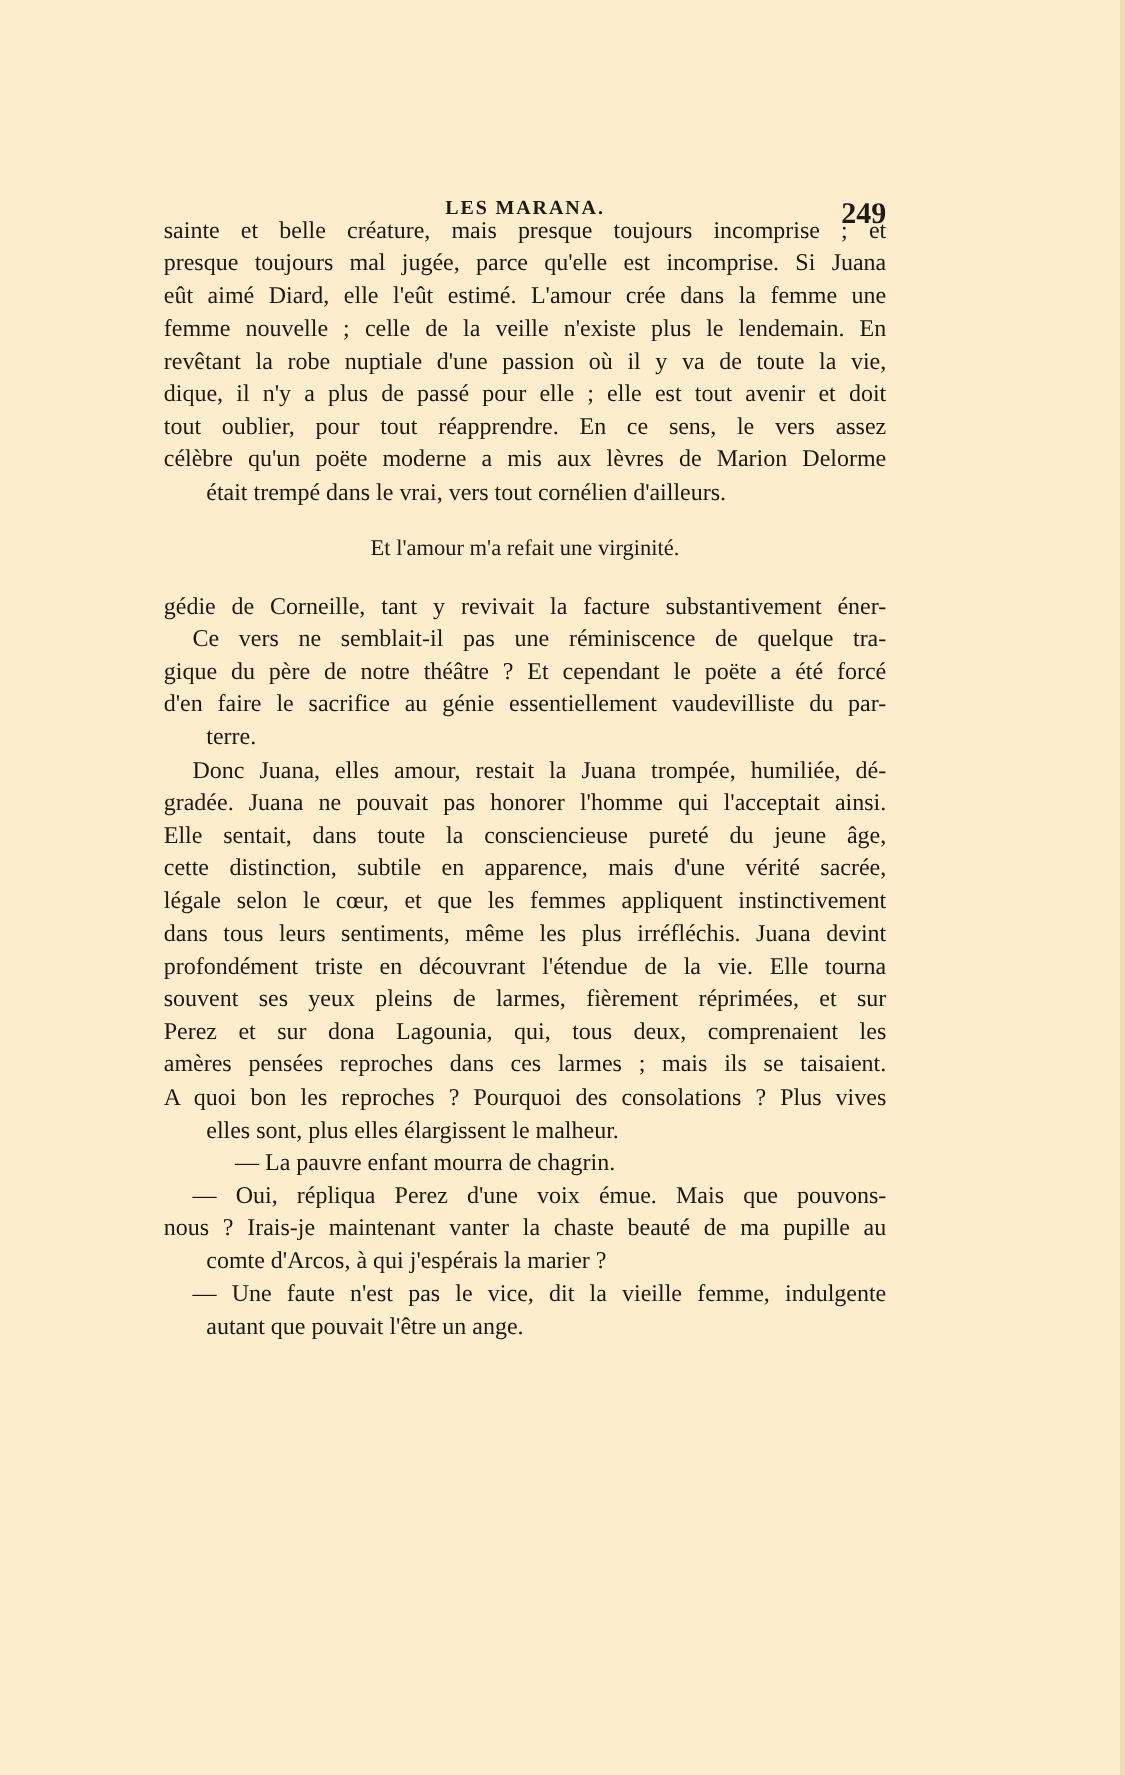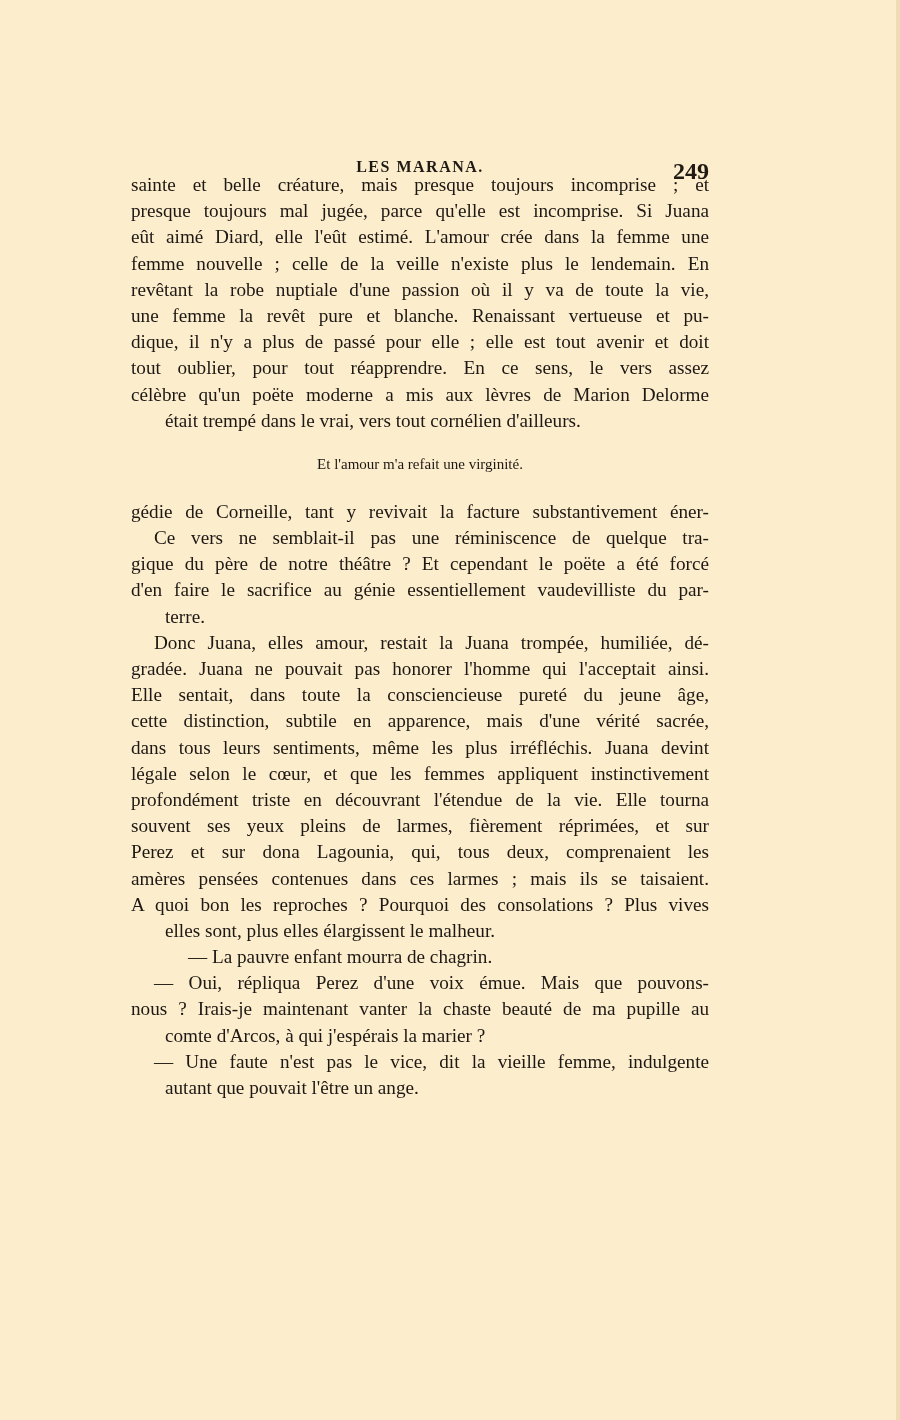--- a/index.html
+++ b/index.html
@@ -67,21 +67,21 @@
     .line.last {
       text-align-last: left;
       margin-left: 34px;
     }
     .line.indent {
       padding-left: 23px;
     }
     .quote {
       display: block;
       text-align: center;
-      font-size: 15px;
+      font-size: 18px;
       margin: 18px 0 23px 0;
       height: 24px;
       line-height: 24px;
     }
   </style>
 </head>
 <body>
 
 <div class="page">
 
@@ -91,21 +91,20 @@
   </div>
 
   <div class="body-text">
 
     <div>
       <span class="line">sainte et belle créature, mais presque toujours incomprise ; et</span>
       <span class="line">presque toujours mal jugée, parce qu'elle est incomprise. Si Juana</span>
       <span class="line">eût aimé Diard, elle l'eût estimé. L'amour crée dans la femme une</span>
       <span class="line">femme nouvelle ; celle de la veille n'existe plus le lendemain. En</span>
       <span class="line">revêtant la robe nuptiale d'une passion où il y va de toute la vie,</span>
-      <span class="line">une femme la revêt pure et blanche. Renaissant vertueuse et pu-</span>
       <span class="line">dique, il n'y a plus de passé pour elle ; elle est tout avenir et doit</span>
       <span class="line">tout oublier, pour tout réapprendre. En ce sens, le vers assez</span>
       <span class="line">célèbre qu'un poëte moderne a mis aux lèvres de Marion Delorme</span>
       <span class="line last">était trempé dans le vrai, vers tout cornélien d'ailleurs.</span>
     </div>
 
     <span class="quote">Et l'amour m'a refait une virginité.</span>
 
     <div>
       <span class="line">gédie de Corneille, tant y revivait la facture substantivement éner-</span>
@@ -113,26 +112,26 @@
       <span class="line">gique du père de notre théâtre ? Et cependant le poëte a été forcé</span>
       <span class="line">d'en faire le sacrifice au génie essentiellement vaudevilliste du par-</span>
       <span class="line last">terre.</span>
     </div>
 
     <div>
       <span class="line indent">Donc Juana, elles amour, restait la Juana trompée, humiliée, dé-</span>
       <span class="line">gradée. Juana ne pouvait pas honorer l'homme qui l'acceptait ainsi.</span>
       <span class="line">Elle sentait, dans toute la consciencieuse pureté du jeune âge,</span>
       <span class="line">cette distinction, subtile en apparence, mais d'une vérité sacrée,</span>
+      <span class="line">légale selon le cœur, et que les femmes appliquent instinctivement</span>
       <span class="line">dans tous leurs sentiments, même les plus irréfléchis. Juana devint</span>
-      <span class="line">légale selon le cœur, et que les femmes appliquent instinctivement</span>
       <span class="line">profondément triste en découvrant l'étendue de la vie. Elle tourna</span>
       <span class="line">souvent ses yeux pleins de larmes, fièrement réprimées, et sur</span>
       <span class="line">Perez et sur dona Lagounia, qui, tous deux, comprenaient les</span>
-      <span class="line">amères pensées contenues dans ces larmes ; mais ils se taisaient.</span>
+      <span class="line">amères pensées reproches dans ces larmes ; mais ils se taisaient.</span>
       <span class="line">A quoi bon les reproches ? Pourquoi des consolations ? Plus vives</span>
       <span class="line last">elles sont, plus elles élargissent le malheur.</span>
     </div>
 
 
     <div>
       <span class="line indent last">— La pauvre enfant mourra de chagrin.</span>
     </div>
 
     <div>

